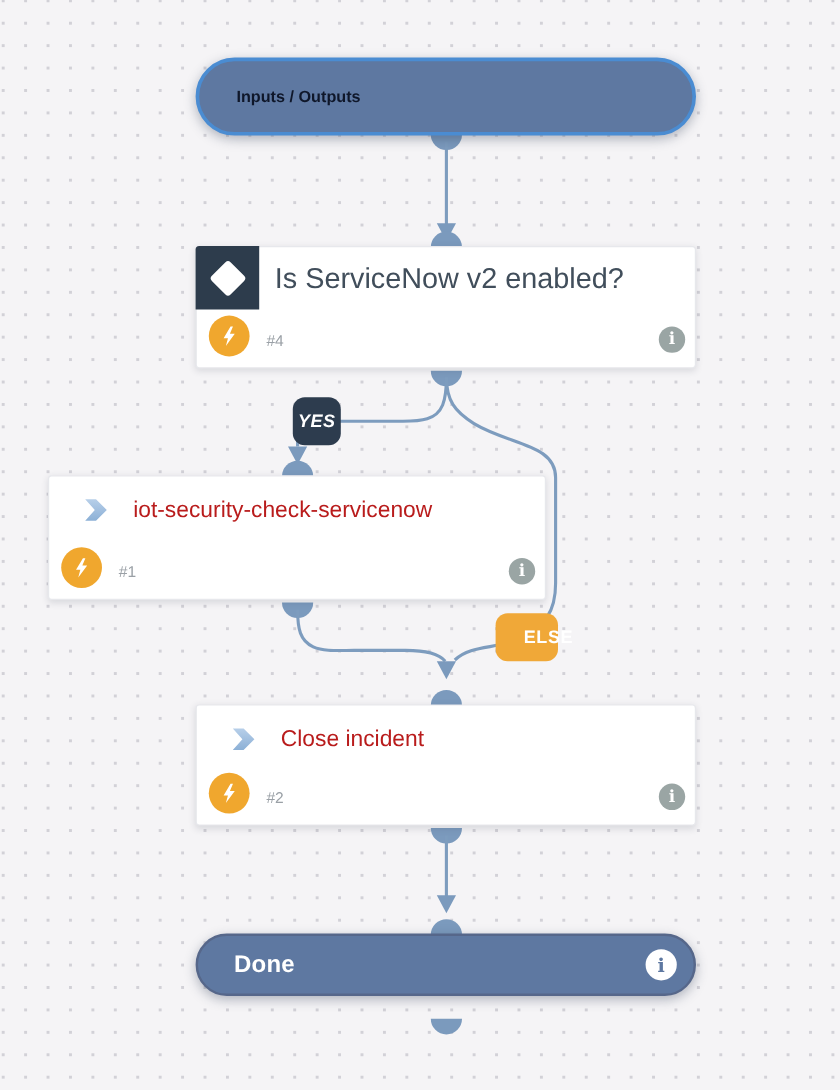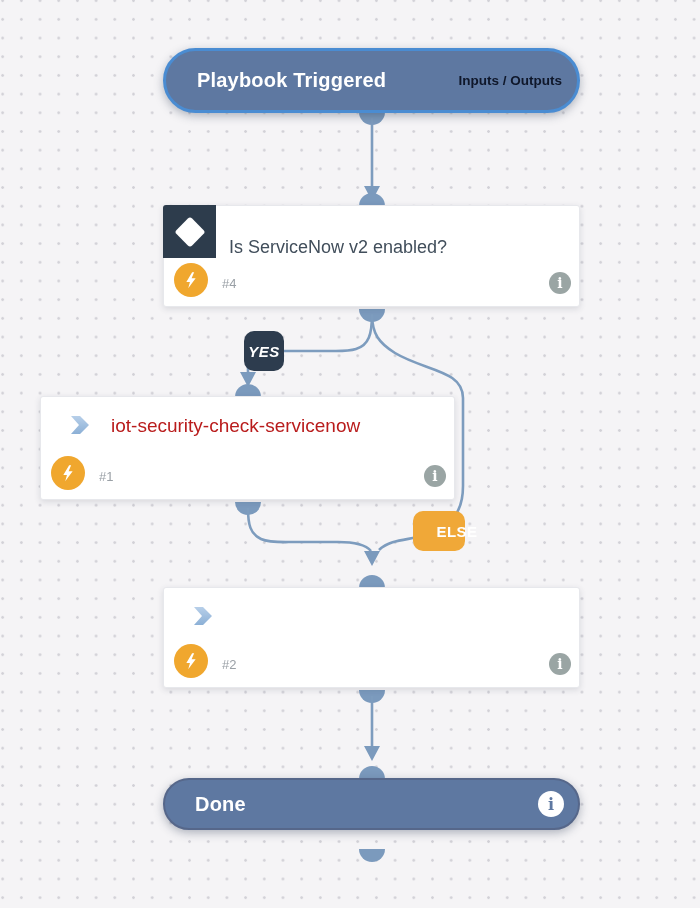--- a/index.html
+++ b/index.html
@@ -37,22 +37,22 @@
   .task-iot       { left:40px;  top:396px; width:415px; height:104px; }
   .task-close     { left:163px; top:587px; width:417px; height:101px; }
 
   .cond-square {
     position:absolute; left:-1px; top:-1px; width:53px; height:53px;
     background:#2d3c4c; border-radius:3px 0 0 0;
     display:flex; align-items:center; justify-content:center;
   }
   .diamond { width:22px; height:22px; background:#ffffff; border-radius:3px; transform:rotate(45deg); }
 
-  .cond-title { position:absolute; left:65px; top:15px; height:53px; line-height:53px;
-    font-size:18px; color:#414e5b; white-space:nowrap; }
+  .cond-title { position:absolute; left:65px; top:0; height:53px; line-height:53px;
+    font-size:24px; color:#414e5b; white-space:nowrap; }
   .task-title { position:absolute; left:70px; top:17px; height:24px; line-height:24px;
     font-size:19px; color:#b91c1c; white-space:nowrap; }
 
   .chevron-icon { position:absolute; left:27px; top:16px; width:24px; height:24px; }
 
   .bolt-circle {
     position:absolute; left:10px; bottom:9px; width:34px; height:34px; border-radius:50%;
     background:#f0a72e; display:flex; align-items:center; justify-content:center;
   }
   .task-num { position:absolute; left:58px; bottom:15px; font-size:13px; color:#9aa0a6; }
@@ -109,21 +109,20 @@
     <path class="port" d="M359,588 a13,13 0 0 1 26,0 z"></path>
 
     <path class="port" d="M359,690 a13,13 0 0 0 26,0 z"></path>
     <path class="edge" d="M372,696 L372,747"></path>
     <path class="arrowhead" d="M364,746 L380,746 L372,761 Z"></path>
     <path class="port" d="M359,779 a13,13 0 0 1 26,0 z"></path>
     <path class="port" d="M359,849 a13,13 0 0 0 26,0 z"></path>
   </svg>
 
   <div class="pill pill-trigger">
-    <span class="pill-title">Playbook Triggered</span>
     <span class="io-link">Inputs / Outputs</span>
   </div>
 
   <div class="task task-condition">
     <div class="cond-square">
       <span class="diamond"></span>
     </div>
     <span class="cond-title">Is ServiceNow v2 enabled?</span>
     <span class="bolt-circle">
       <svg width="18" height="18" viewBox="0 0 24 24">
@@ -153,20 +152,21 @@
   </div>
 
   <div class="branch-badge badge-else">ELSE</div>
 
   <div class="task task-close">
     <span class="chevron-icon">
       <svg width="24" height="24" viewBox="0 0 24 24">
           <polygon fill="url(#chev)" points="3,3 12,3 21,12 12,21 3,21 11,12"></polygon>
         </svg>
     </span>
+    <span class="task-title">Close incident</span>
     <span class="bolt-circle">
       <svg width="18" height="18" viewBox="0 0 24 24">
           <path fill="#ffffff" d="M13.5 1.5 L5.8 14.5 L10.6 14.5 L8.3 23 L18.2 9.6 L12.8 9.6 L16.2 1.5 Z"></path>
         </svg>
     </span>
     <span class="task-num">#2</span>
     <span class="info-badge">i</span>
   </div>
 
   <div class="pill pill-done">

